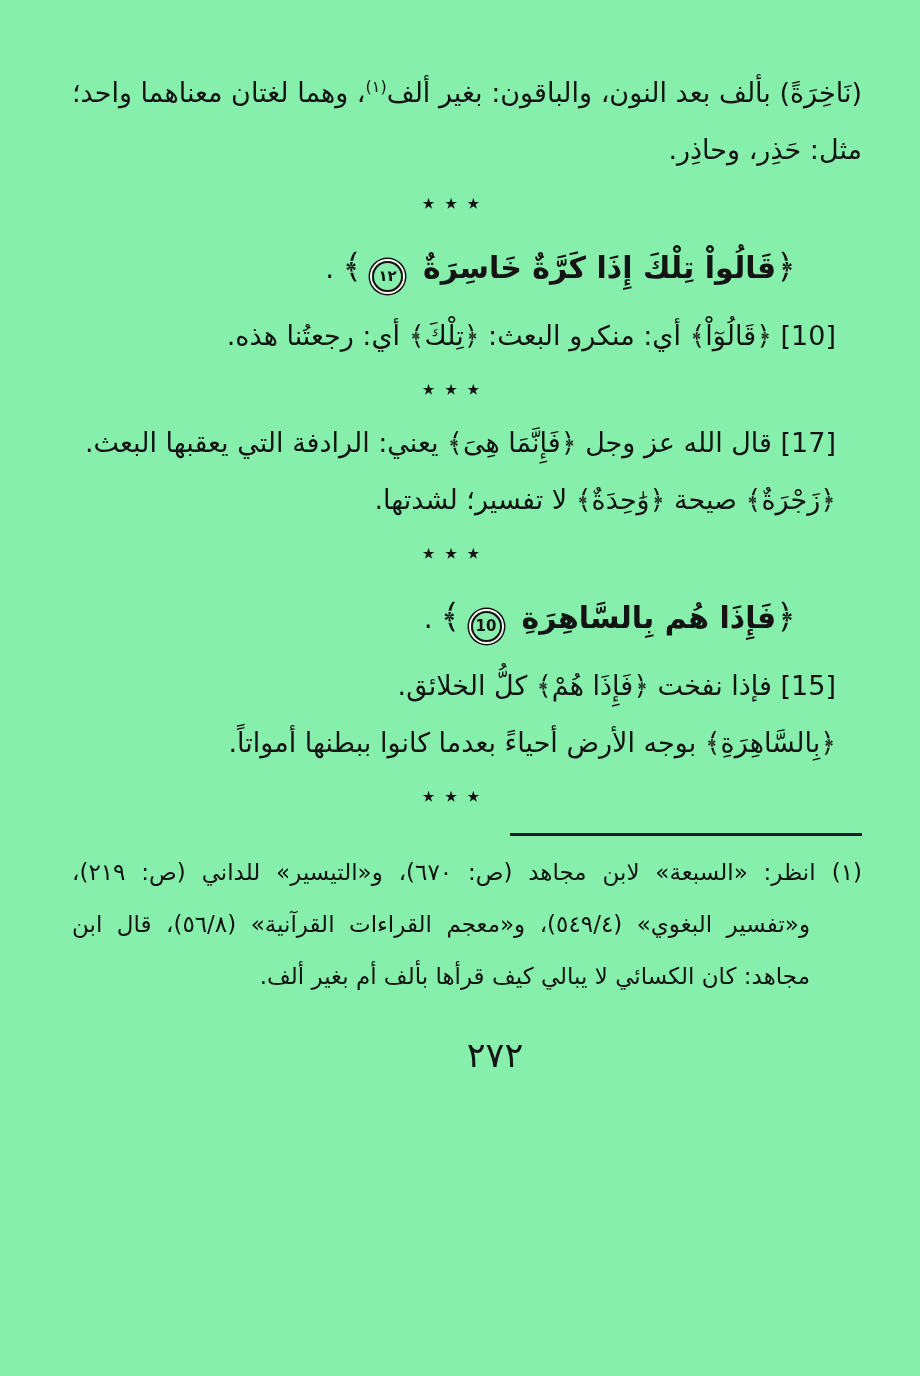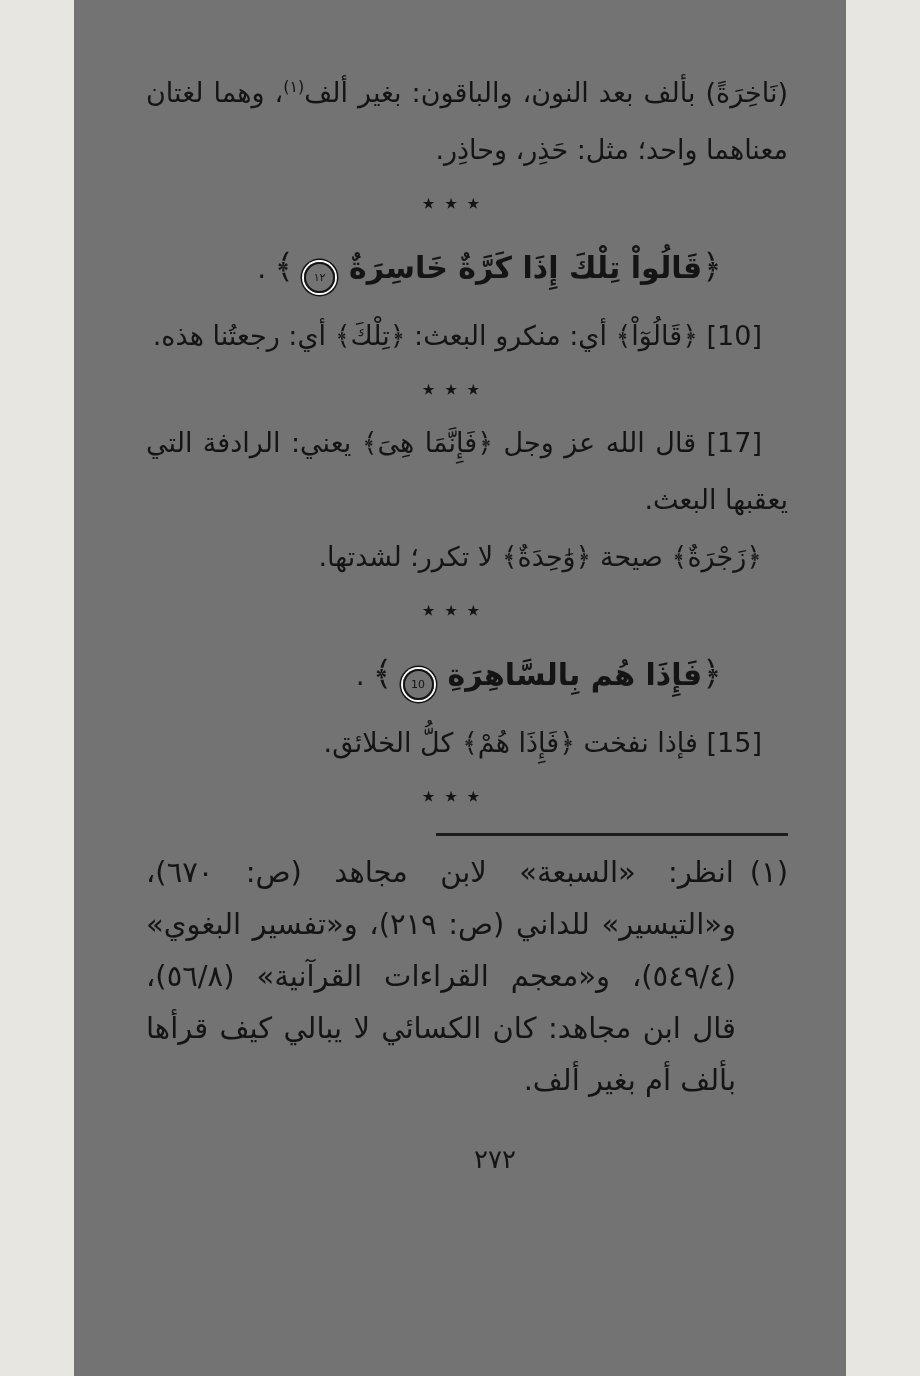--- a/index.html
+++ b/index.html
@@ -1,20 +1,20 @@
 <!DOCTYPE html>
 <html lang="ar" dir="rtl"><head>
 <meta charset="utf-8">
 <style>
   html,body{margin:0;padding:0;background:#e8e6e0;}
   .page{
     position:relative;
-    width:772px;height:1376px;
+    width:920px;height:1376px;
     margin:0 auto;
-    background:#737373;
+    background:#86efac;
     color:#141414;
     box-sizing:border-box;
     padding:64px 58px 0 72px;
     overflow:hidden;
     direction:rtl;
     font-family:"DejaVu Sans", sans-serif;
   }
   .body-text{
     margin:0;
     font-size:27px;
@@ -48,71 +48,72 @@
   }
   .bracket{font-size:34px;font-weight:normal;}
   .ayah-num{
     display:inline-block;
     box-sizing:border-box;
     min-width:31px;height:31px;
     line-height:27px;
     border:2px solid #141414;
     border-radius:50%;
     box-shadow:0 0 0 2px #fcfbf8, 0 0 0 3.5px #141414;
-    font-size:11px;
-    font-weight:normal;
+    font-size:15px;
+    font-weight:bold;
     text-align:center;
     vertical-align:-3px;
-    margin:0 14px 0 10px;
+    margin:0 20px 0 10px;
   }
   .verse-period{font-weight:normal;font-size:28px;margin-right:8px;}
   .fn-rule{
     margin-top:18px;
     width:352px;
     border-top:3px solid #1c1c1c;
   }
   .footnote{
     margin:10px 0 0 0;
-    font-size:29px;
+    font-size:23px;
     line-height:52px;
     text-align:justify;
     text-align-last:right;
     padding-right:52px;
     text-indent:-52px;
   }
   .fn-marker{margin-left:16px;}
   .page-number{
     margin-top:36px;
     line-height:34px;
-    font-size:26px;
+    font-size:35px;
     text-align:center;
     transform:translateX(28px);
   }
 </style>
 </head>
 <body>
 
 <div class="page">
 
   <p class="body-text"><span>(نَاخِرَةً) بألف بعد النون، والباقون: بغير ألف</span><sup class="fn-ref">(١)</sup><span>، وهما لغتان معناهما واحد؛ مثل: حَذِر، وحاذِر.</span></p>
 
   <div class="sep">٭ ٭ ٭</div>
 
   <div class="verse-line"><span class="bracket">﴿</span><span>قَالُواْ تِلْكَ إِذَا كَرَّةٌ خَاسِرَةٌ</span><span class="ayah-num">١٢</span><span class="bracket">﴾</span><span class="verse-period">.</span></div>
   <p class="body-text indent">[10] ﴿قَالُوٓاْ﴾ أي: منكرو البعث: ﴿تِلْكَ﴾ أي: رجعتُنا هذه.</p>
 
   <div class="sep">٭ ٭ ٭</div>
 
   <p class="body-text indent">[17] قال الله عز وجل ﴿فَإِنَّمَا هِىَ﴾ يعني: الرادفة التي يعقبها البعث.</p>
-  <p class="body-text indent">﴿زَجْرَةٌ﴾ صيحة ﴿وَٰحِدَةٌ﴾ لا تكرر؛ لشدتها.</p>
+  <p class="body-text indent">﴿زَجْرَةٌ﴾ صيحة ﴿وَٰحِدَةٌ﴾ لا تفسير؛ لشدتها.</p>
 
   <div class="sep">٭ ٭ ٭</div>
 
   <div class="verse-line"><span class="bracket">﴿</span><span>فَإِذَا هُم بِالسَّاهِرَةِ</span><span class="ayah-num">10</span><span class="bracket">﴾</span><span class="verse-period">.</span></div>
   <p class="body-text indent">[15] فإذا نفخت ﴿فَإِذَا هُمْ﴾ كلُّ الخلائق.</p>
+  <p class="body-text indent">﴿بِالسَّاهِرَةِ﴾ بوجه الأرض أحياءً بعدما كانوا ببطنها أمواتاً.</p>
 
   <div class="sep">٭ ٭ ٭</div>
 
   <div class="fn-rule"></div>
 
   <p class="footnote"><span class="fn-marker">(١)</span><span>انظر: «السبعة» لابن مجاهد (ص: ٦٧٠)، و«التيسير» للداني (ص: ٢١٩)، و«تفسير البغوي» (٥٤٩/٤)، و«معجم القراءات القرآنية» (٥٦/٨)، قال ابن مجاهد: كان الكسائي لا يبالي كيف قرأها بألف أم بغير ألف.</span></p>
 
   <div class="page-number">٢٧٢</div>
 
 </div>

